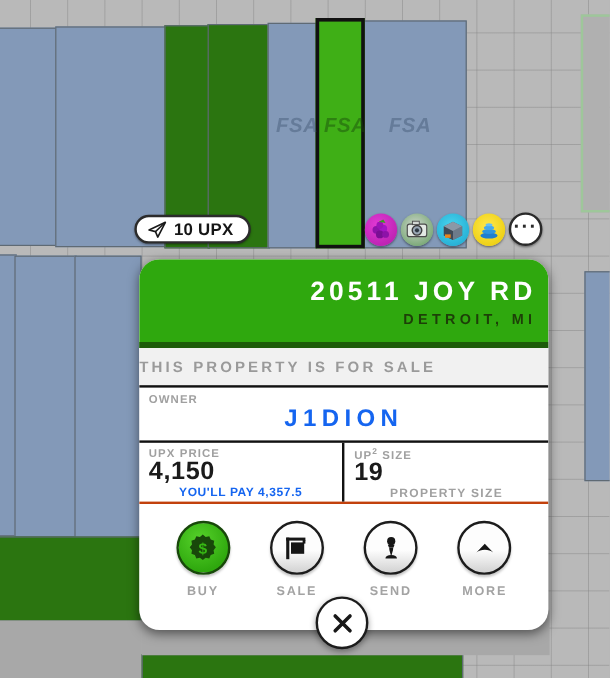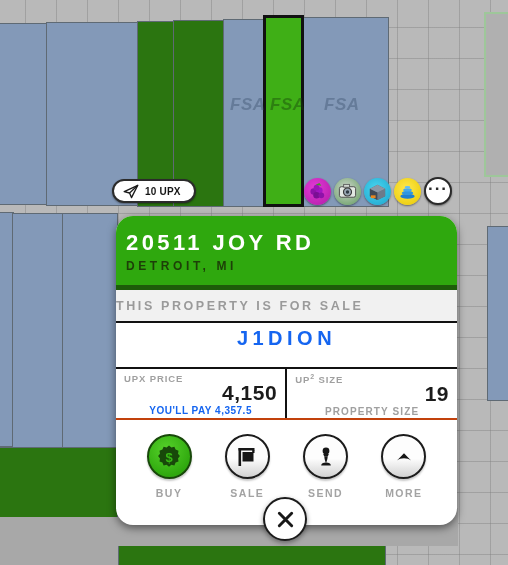--- a/index.html
+++ b/index.html
@@ -43,21 +43,21 @@
 
   
   #upx-pill {
     position: absolute; left: 112px; top: 179px;
     height: 24px; padding: 0 13px 0 9px;
     display: flex; align-items: center; gap: 6px;
     background: #fff; border: 2px solid #2b2b2b;
     border-radius: 13px;
     box-shadow: 0 1px 2px rgba(0,0,0,.4);
   }
-  #upx-pill .lbl { font-size: 10px; font-weight: bold; color: #151515; letter-spacing: .2px; }
+  #upx-pill .lbl { font-size: 14px; font-weight: bold; color: #151515; letter-spacing: .2px; }
 
   
   #icon-cluster { position: absolute; left: 304px; top: 177px; display: flex; align-items: center; gap: 3px; }
   .map-badge {
     width: 27px; height: 27px; border-radius: 50%;
     display: flex; align-items: center; justify-content: center;
     overflow: hidden; position: relative;
     box-shadow: 0 1px 2px rgba(0,0,0,.45);
   }
   .badge-berry  { background: radial-gradient(circle at 40% 35%, #e23ad6, #b01ba6); }
@@ -75,21 +75,21 @@
     position: absolute; left: 116px; top: 216px; width: 341px;
     background: #fff;
     border-radius: 17px;
     box-shadow: 0 3px 9px rgba(0,0,0,.5);
     overflow: hidden;
   }
   #card-header {
     background: #2fa80e;
     border-bottom: 5px solid #1d5c09;
     padding: 15px 10px 12px;
-    text-align: left;
+    text-align: right;
   }
   #card-title {
     color: #fff; font-size: 22px; font-weight: bold;
     letter-spacing: 3.4px; line-height: 1.1;
   }
   #card-subtitle {
     margin-top: 4px;
     color: #1d3f08; font-size: 12px; font-weight: bold;
     letter-spacing: 3.6px;
   }
@@ -112,21 +112,21 @@
   }
   #owner-name {
     text-align: center; margin-top: -1px;
     color: #1565f0; font-size: 20px; font-weight: bold; letter-spacing: 4.5px;
   }
   #stats-row { display: flex; border-bottom: 2px solid #c2410c; height: 51px; }
   .stat { padding: 4px 8px 5px; position: relative; }
   .stat.left  { width: 50.2%; border-right: 2px solid #111; }
   .stat.right { flex: 1; }
   .stat-value {
-    text-align: right; color: #1b1b1b;
+    text-align: left; color: #1b1b1b;
     font-size: 21px; font-weight: bold; letter-spacing: .5px;
     line-height: 1.05; margin-top: -2px;
   }
   .stat-sub {
     text-align: center; font-size: 10px; font-weight: bold; letter-spacing: .5px;
     margin-top: 1px;
   }
   .stat-sub.blue { color: #1565f0; }
   .stat-sub.grey { color: #a0a0a0; letter-spacing: 1.1px; }
   sup { font-size: 7px; }
@@ -240,20 +240,21 @@
   <div id="card">
 
     <div id="card-header">
       <div id="card-title">20511 JOY RD</div>
       <div id="card-subtitle">DETROIT, MI</div>
     </div>
 
     <div id="sale-banner">THIS PROPERTY IS FOR SALE</div>
 
     <div id="owner-row">
+      <div class="micro-label">OWNER</div>
       <div id="owner-name">J1DION</div>
     </div>
 
     <div id="stats-row">
       <div class="stat left">
         <div class="micro-label">UPX PRICE</div>
         <div class="stat-value">4,150</div>
         <div class="stat-sub blue">YOU'LL PAY 4,357.5</div>
       </div>
       <div class="stat right">

